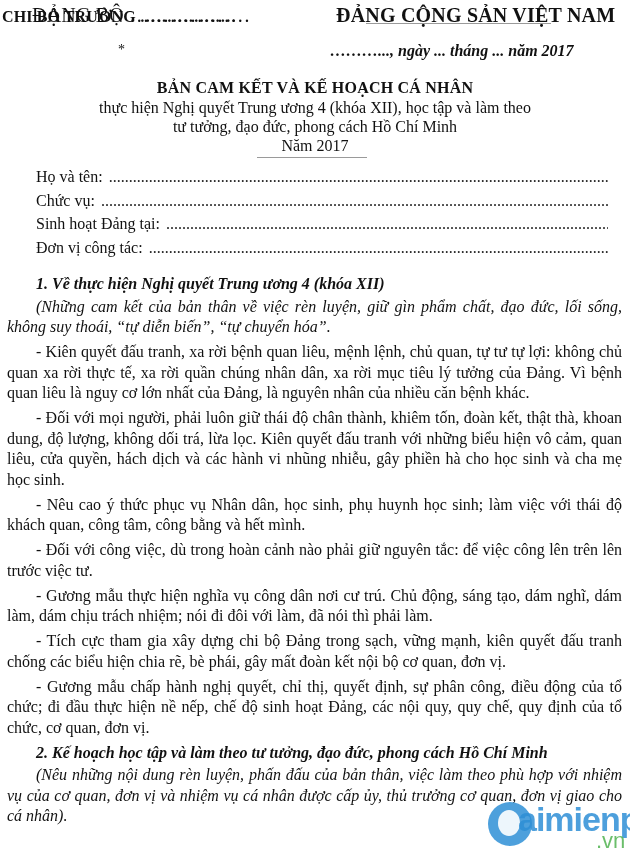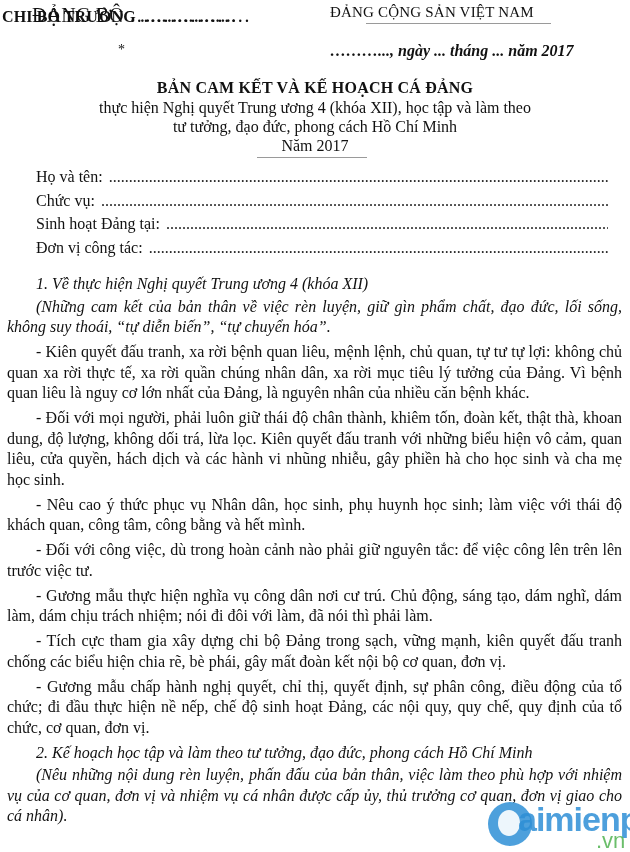--- a/index.html
+++ b/index.html
@@ -4,35 +4,35 @@
 <style>
   html, body { margin:0; padding:0; background:#ffffff; }
   body { width:630px; height:852px; overflow:hidden; position:relative;
          font-family:"Liberation Serif","DejaVu Serif",serif; color:#111; }
   .page { position:absolute; left:0; top:0; width:630px; height:852px; }
   .hdr-left { position:absolute; left:0; top:4px; width:300px; }
   .hdr-left .l1 { position:absolute; left:32px; top:0; font-size:20px; white-space:nowrap; letter-spacing:0.2px; }
   .hdr-left .l2 { position:absolute; left:2px; top:4px; font-size:16px; font-weight:bold; white-space:nowrap; letter-spacing:0.1px; }
   .hdr-left .l3 { position:absolute; left:118px; top:38px; font-size:14px; }
   .hdr-right { position:absolute; left:330px; top:4px; width:300px; }
-  .hdr-right .nation { position:absolute; left:0; top:0; font-size:15px; font-weight:normal; white-space:nowrap; letter-spacing:0.2px; }
+  .hdr-right .nation { position:absolute; left:6px; top:0; font-size:20px; font-weight:bold; white-space:nowrap; letter-spacing:0.2px; }
   .hdr-right .nation-line { position:absolute; left:36px; top:19px; width:185px; height:1px; background:#9a9a9a; }
   .hdr-right .date { position:absolute; left:0; top:38px; font-size:16px; font-style:italic; white-space:nowrap;font-weight:bold; }
   .title-block { position:absolute; left:0; top:78px; width:630px; text-align:center; }
   .title-block .t1 { font-size:16px; font-weight:bold; line-height:20px; letter-spacing:0.2px; }
   .title-block .t2 { font-size:16px; line-height:19px; }
   .title-line { position:absolute; left:257px; top:157px; width:110px; height:1px; background:#9a9a9a; }
   .fields { position:absolute; left:36px; top:168px; width:572px; }
   .field { height:23.5px; font-size:16px; display:flex; align-items:baseline; white-space:nowrap; overflow:hidden; }
   .field .lbl { flex:0 0 auto; padding-right:6px; }
   .field .dots { flex:1 1 auto; overflow:hidden; letter-spacing:0px; color:#222; }
   .body { position:absolute; left:7px; top:274px; width:615px; font-size:16px; line-height:20.5px; text-align:justify; }
   .p { margin:0 0 4.5px 0; text-indent:29px; }
   .p.tight { margin-bottom:0; }
-  .h { font-weight:normal; font-style:italic; text-indent:29px; margin:0 0 2px 0; }
+  .h { font-weight:bold; font-style:italic; text-indent:29px; margin:0 0 2px 0; }
   .it { font-style:italic; }
   .wm { position:absolute; left:488px; top:802px; width:142px; height:50px; }
   .wm .circle { position:absolute; left:0; top:0; width:44px; height:44px; border-radius:50%; background:#2e8fd6; opacity:0.85; }
   .wm .circle-inner { position:absolute; left:10px; top:8px; width:22px; height:26px; border-radius:50%; background:#fff; opacity:0.9; }
   .wm .word { position:absolute; left:30px; top:-2px; font-family:"Liberation Sans","DejaVu Sans",sans-serif; font-size:34px; font-weight:bold; color:#2e8fd6; opacity:0.85; letter-spacing:-1px; }
   .wm .vn { position:absolute; left:108px; top:26px; font-family:"Liberation Sans","DejaVu Sans",sans-serif; font-size:22px; color:#5cb85c; opacity:0.9; }
 </style>
 </head>
 <body>
 
@@ -44,21 +44,21 @@
     <div class="l3">*</div>
   </div>
 
   <div class="hdr-right">
     <div class="nation">ĐẢNG CỘNG SẢN VIỆT NAM</div>
     <div class="nation-line"></div>
     <div class="date">………..., ngày ... tháng ... năm 2017</div>
   </div>
 
   <div class="title-block">
-    <div class="t1">BẢN CAM KẾT VÀ KẾ HOẠCH CÁ ĐẢNG</div>
+    <div class="t1">BẢN CAM KẾT VÀ KẾ HOẠCH CÁ NHÂN</div>
     <div class="t2">thực hiện Nghị quyết Trung ương 4 (khóa XII), học tập và làm theo</div>
     <div class="t2">tư tưởng, đạo đức, phong cách Hồ Chí Minh</div>
     <div class="t2">Năm 2017</div>
   </div>
   <div class="title-line"></div>
 
   <div class="fields">
     <div class="field">
       <span class="lbl">Họ và tên:</span>
       <span class="dots">......................................................................................................................................................</span>

